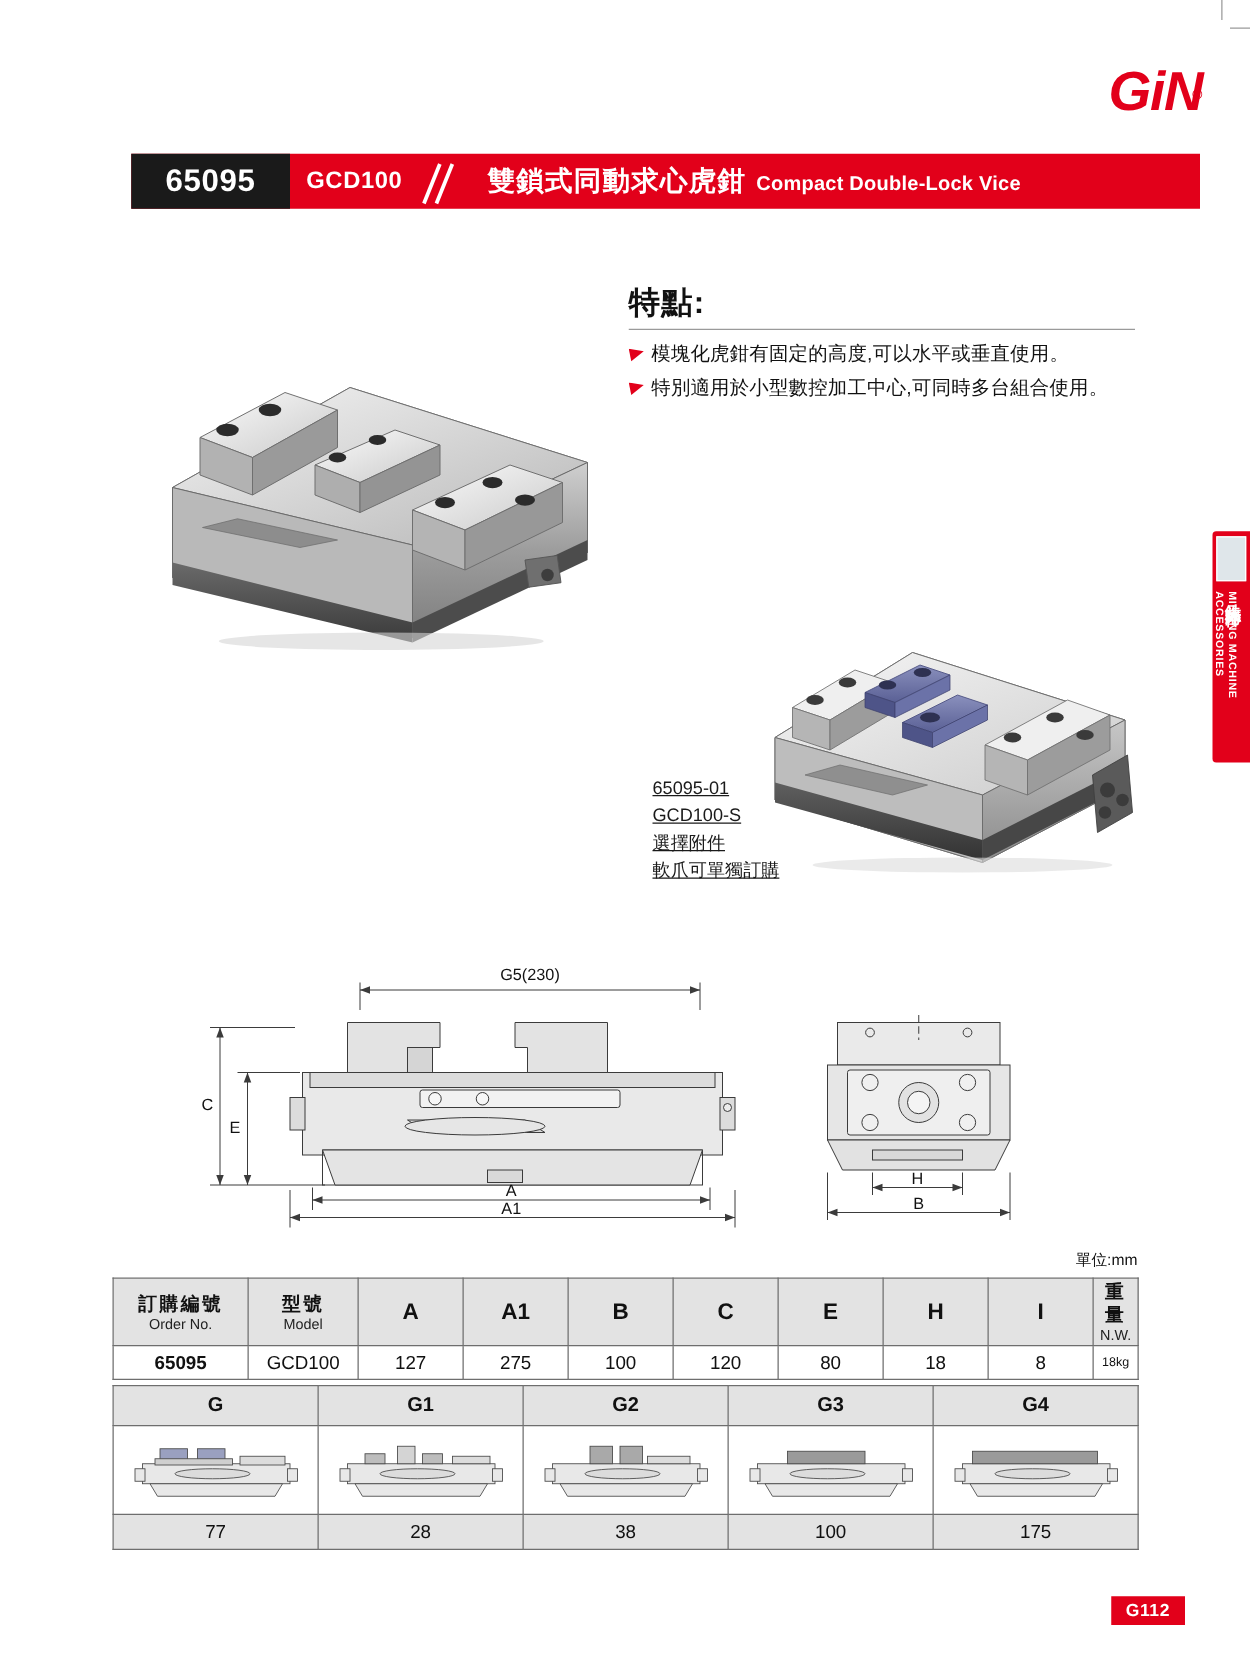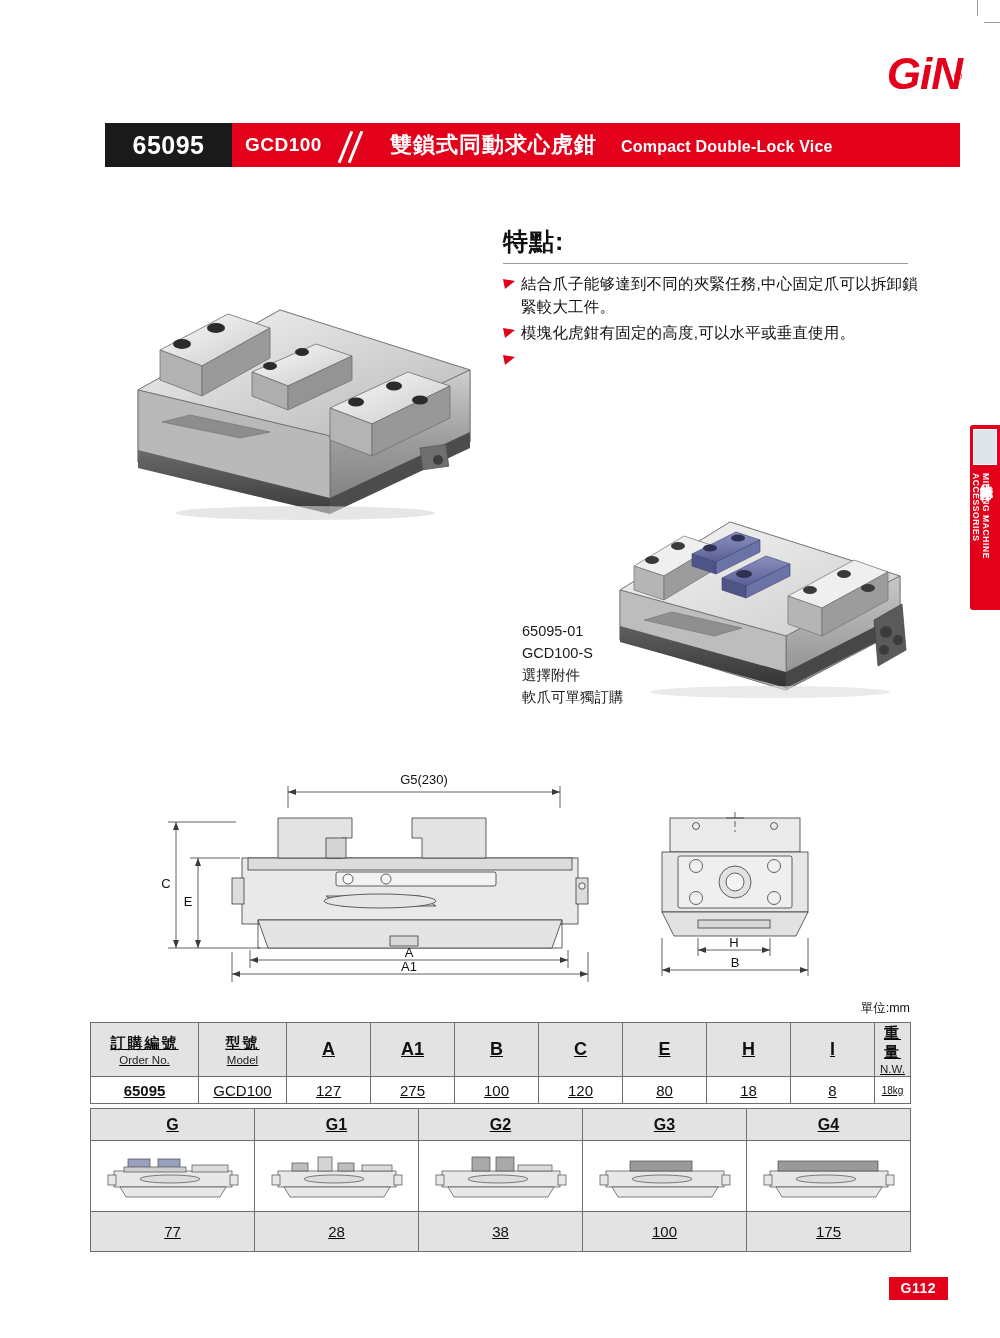--- a/index.html
+++ b/index.html
@@ -68,21 +68,21 @@
   }
   .title-sep span:nth-child(1) { left: 2px; }
   .title-sep span:nth-child(2) { left: 12px; }
   .title-cn {
     position: absolute; left: 285px; top: 0; height: 60px;
     display: flex; align-items: baseline;
     color: #ffffff; font-weight: bold; font-size: 22px;
     line-height: 44px; letter-spacing: 1px;
   }
   .title-en {
-    font-size: 16px; font-weight: bold; margin-left: 24px;
+    font-size: 16px; font-weight: bold; margin-left: 8px;
     letter-spacing: 0.2px;
   }
 
   
   .features { position: absolute; left: 503px; top: 225px; width: 415px; }
   .features-title {
     font-size: 25px; font-weight: bold; color: #111;
     letter-spacing: 1px;
     border-bottom: 1px solid #9a9a9a;
     padding-bottom: 5px; margin-bottom: 9px;
@@ -99,21 +99,21 @@
     font-size: 15.5px; line-height: 22.5px; color: #111;
     letter-spacing: 0.2px;
   }
 
   
   .photo-main { position: absolute; left: 120px; top: 210px; width: 360px; height: 310px; }
   .photo-sub  { position: absolute; left: 610px; top: 480px; width: 300px; height: 220px; }
 
   .acc-caption {
     position: absolute; left: 522px; top: 620px;
-    font-size: 14.5px; line-height: 22px; color: #1a1a1a;
+    font-size: 14.5px; line-height: 22px; color: #1a1a1a; text-decoration: underline;
   }
 
   
   .side-tab {
     position: absolute; right: 0; top: 425px;
     width: 30px; height: 185px;
     background: #e2001a;
     border-radius: 3px 0 0 3px;
   }
   .side-tab-img {
@@ -137,21 +137,21 @@
   
   .drawings { position: absolute; left: 90px; top: 760px; width: 820px; height: 230px; }
 
   
   .unit-note {
     position: absolute; right: 90px; top: 1000px;
     font-size: 12.5px; color: #111;
   }
 
   
-  table { border-collapse: collapse; text-decoration: underline; }
+  table { border-collapse: collapse; }
   .spec-table {
     position: absolute; left: 90px; top: 1022px;
     width: 820px;
     table-layout: fixed;
   }
   .spec-table td, .spec-table th {
     border: 1px solid #6e6e6e;
     text-align: center;
     font-size: 15px; color: #111;
   }
@@ -176,21 +176,21 @@
     position: absolute; left: 90px; top: 1108px;
     width: 820px; table-layout: fixed;
   }
   .g-table td { border: 1px solid #6e6e6e; text-align: center; }
   .g-table .hdr td {
     background: #e3e3e3; height: 32px;
     font-weight: bold; font-size: 16px; color: #111;
   }
   .g-table .fig td { height: 70px; background: #ffffff; padding: 0; }
   .g-table .val td {
-    background: #e3e3e3; height: 40px; font-size: 15px; color: #111;
+    background: #e3e3e3; height: 28px; font-size: 15px; color: #111;
   }
   .fig-wrap { display: flex; align-items: center; justify-content: center; height: 70px; }
 
   
   .page-num {
     position: absolute; right: 52px; bottom: 38px;
     background: #e2001a; color: #fff;
     font-size: 14px; font-weight: bold;
     padding: 3px 12px 4px;
     letter-spacing: 0.5px;
@@ -285,44 +285,37 @@
     <ellipse cx="318" cy="250" rx="5" ry="5" fill="#3d3d3d"></ellipse>
 
     <ellipse cx="185" cy="303" rx="130" ry="7" fill="#d6d6d6" opacity="0.6"></ellipse>
   </svg>
 </div>
 
 <div class="features">
   <div class="features-title">特點:</div>
 
 
-  <div class="feature-item">
-    <div class="feature-bullet">
-      <svg width="13" height="11">
-          <polygon points="0,0 12,2 2,10" fill="#e2001a"></polygon>
-        </svg>
-    </div>
-    <div class="feature-text">結合爪子能够達到不同的夾緊任務,中心固定爪可以拆卸鎖緊較大工件。</div>
-  </div>
 
   <div class="feature-item">
     <div class="feature-bullet">
       <svg width="13" height="11">
           <polygon points="0,0 12,2 2,10" fill="#e2001a"></polygon>
         </svg>
     </div>
     <div class="feature-text">模塊化虎鉗有固定的高度,可以水平或垂直使用。</div>
   </div>
 
   <div class="feature-item">
     <div class="feature-bullet">
       <svg width="13" height="11">
           <polygon points="0,0 12,2 2,10" fill="#e2001a"></polygon>
         </svg>
     </div>
+    <div class="feature-text">特別適用於小型數控加工中心,可同時多台組合使用。</div>
   </div>
 </div>
 
 <div class="photo-sub">
   <svg width="300" height="220" viewBox="0 0 300 220">
     <defs>
       <linearGradient id="a-top" x1="0" y1="0" x2="1" y2="1">
         <stop offset="0%" stop-color="#f6f6f6"></stop>
           <stop offset="100%" stop-color="#cbcbcb"></stop>
       </linearGradient>

